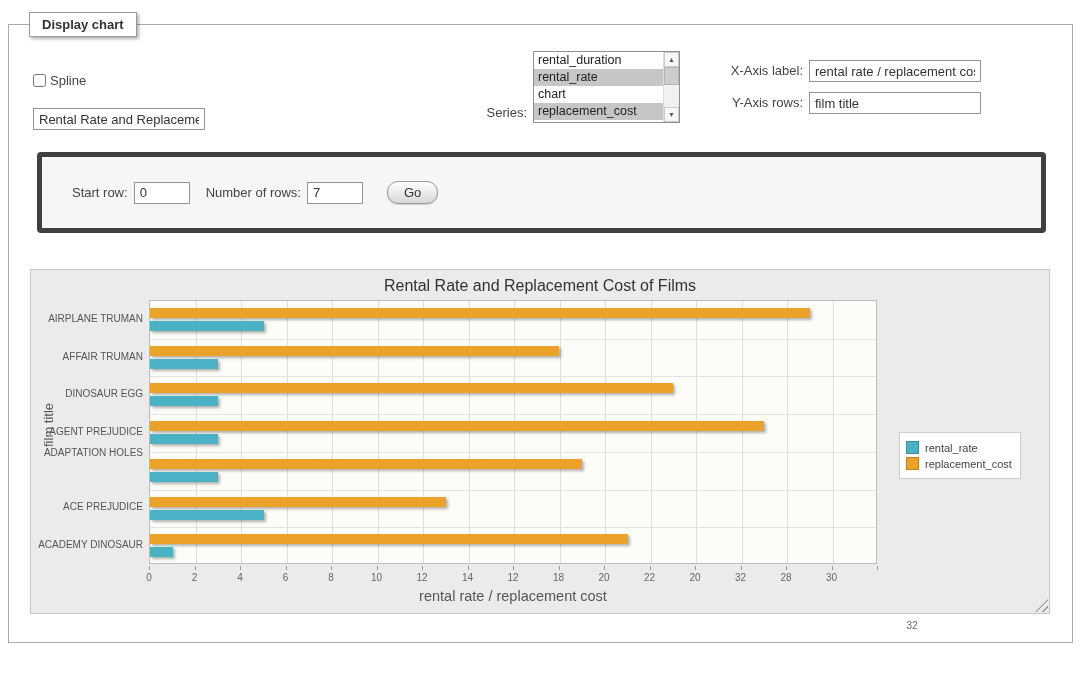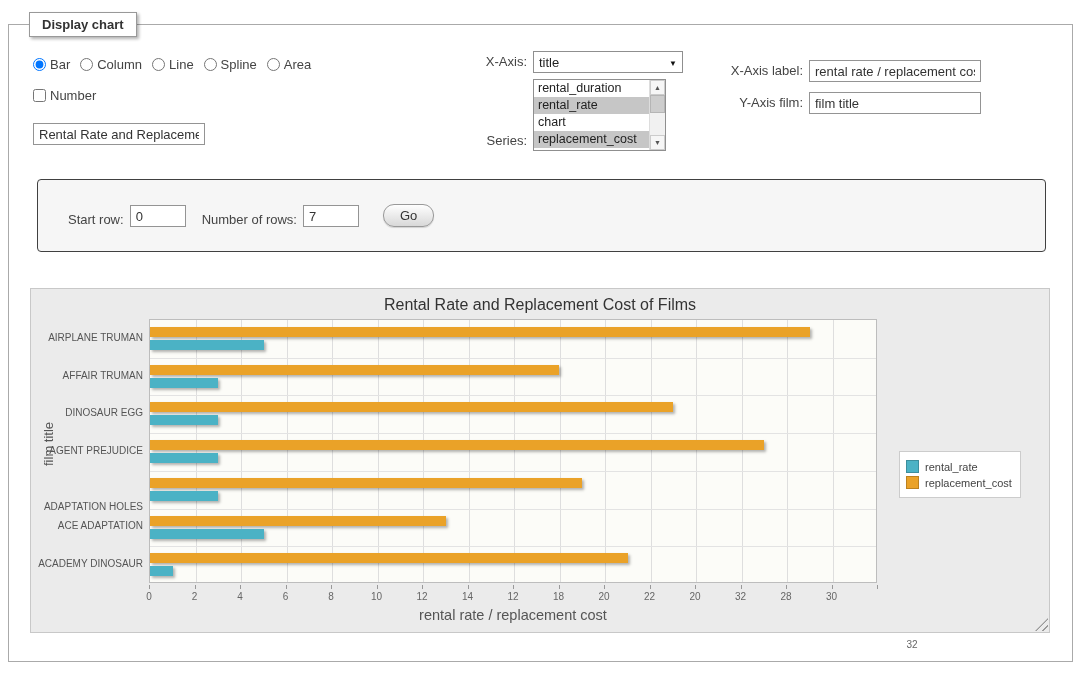--- a/index.html
+++ b/index.html
@@ -22,37 +22,37 @@
   .col-mid { width:250px; padding-top:2px; }
   .field-row { display:flex; margin-bottom:6px; }
   .field-row.align-end { align-items:flex-end; }
   .col-mid .flabel { width:60px; text-align:right; padding-right:6px; line-height:22px; }
   .col-mid .flabel.series-lab { line-height:16px; padding-bottom:2px; }
 
   .fake-select { width:150px; height:22px; border:1px solid #8f8f8f; background:#fff; position:relative;
     display:flex; align-items:center; padding-left:5px; color:#222; cursor:default; }
   .fake-select .arrow { position:absolute; right:5px; top:7px; font-size:8px; color:#111; }
 
-  .listbox { width:133px; height:72px; border:1px solid #8f8f8f; background:#fff; display:flex; }
+  .listbox { width:147px; height:72px; border:1px solid #8f8f8f; background:#fff; display:flex; }
   .options { flex:1; overflow:hidden; }
   .option { height:17px; line-height:17px; padding-left:4px; font-size:12.5px; color:#222; white-space:nowrap; cursor:default; }
   .option.selected { background:#c6c6c6; }
   .scrollbar { width:16px; background:#f1f1f1; border-left:1px solid #ddd; display:flex; flex-direction:column; }
   .sb-btn { height:15px; background:#f6f6f6; border:1px solid #ccc; font-size:7px; color:#555;
     display:flex; align-items:center; justify-content:center; }
   .sb-track { flex:1; position:relative; }
   .sb-thumb { position:absolute; top:0; left:0; right:0; height:18px; background:#cdcdcd; border:1px solid #b5b5b5; }
 
   .col-right { flex:1; padding-top:11px; }
   .col-right .flabel { width:86px; text-align:right; padding-right:6px; line-height:22px; color:#444; }
   .col-right .field-row { margin-bottom:10px; }
   .col-right input.text { width:172px; }
 
-  .query-panel { margin:22px 26px 0 28px; background:#f6f6f6; border:1px solid #404040; border-radius:4px;
-    padding:24px 0 24px 30px; display:flex; align-items:flex-end; }
+  .query-panel { margin:22px 26px 0 28px; background:#f6f6f6; border:5px solid #404040; border-radius:4px;
+    padding:24px 0 24px 30px; display:flex; align-items:center; }
   .query-panel .qlabel { margin-right:6px; }
   .gap { width:16px; }
   .input-tiny { width:56px; }
   .go-button { margin-left:24px; padding:3px 16px; border:1px solid #999; border-radius:11px;
     background:linear-gradient(#fefefe,#d8d8d8); color:#333; font-size:13px; cursor:pointer;
     box-shadow:0 1px 1px rgba(0,0,0,0.15); font-family:"Liberation Sans",sans-serif; }
 
   .chart-panel { margin:36px 22px 0 21px; background:#ebebeb; border:1px solid #c8c8c8; height:345px; position:relative; }
   #chart-inner { position:relative; width:100%; height:100%; }
   .chart-title { position:absolute; top:7px; left:0; right:0; text-align:center; font-size:16px; color:#333; }
@@ -76,61 +76,32 @@
 </style>
 </head>
 <body>
 
 <div class="page">
   <fieldset class="display-chart">
     <legend class="panel-legend">Display chart</legend>
 
     <div class="controls">
       <div class="col-left">
-        <div class="radio-row">
-          <label class="radio-item">
-            <input type="radio" name="chartType" id="radio-0" checked="" style="">
-            <span>Bar</span>
-          </label>
-          <label class="radio-item">
-            <input type="radio" name="chartType" id="radio-1" style="">
-            <span>Column</span>
-          </label>
-          <label class="radio-item">
-            <input type="radio" name="chartType" id="radio-2" style="">
-            <span>Line</span>
-          </label>
-          <label class="radio-item">
-            <input type="radio" name="chartType" id="radio-3" style="">
-            <span>Spline</span>
-          </label>
-          <label class="radio-item">
-            <input type="radio" name="chartType" id="radio-4" style="">
-            <span>Area</span>
-          </label>
-        </div>
         <div class="stacked-row">
           <label class="radio-item">
             <input type="checkbox" id="stacked-checkbox" style="">
-            <span>Number</span>
+            <span>Spline</span>
           </label>
         </div>
         <div>
           <input class="text title-input" value="Rental Rate and Replacement Cost of Films" style="">
         </div>
       </div>
 
       <div class="col-mid">
-        <div class="field-row">
-          <div class="flabel">X-Axis:</div>
-          <div class="fake-select">
-            <span>title</span>
-            <span class="arrow">▼</span>
-          </div>
-        </div>
         <div class="field-row align-end">
           <div class="flabel series-lab">Series:</div>
           <div class="listbox">
             <div class="options">
               <div class="option" id="series-option-0">rental_duration</div>
               <div class="option selected" id="series-option-1">rental_rate</div>
               <div class="option" id="series-option-2">chart</div>
               <div class="option selected" id="series-option-3">replacement_cost</div>
             </div>
             <div class="scrollbar">
@@ -143,21 +114,21 @@
           </div>
         </div>
       </div>
 
       <div class="col-right">
         <div class="field-row">
           <div class="flabel">X-Axis label:</div>
           <input class="text" value="rental rate / replacement cost" style="">
         </div>
         <div class="field-row">
-          <div class="flabel">Y-Axis film:</div>
+          <div class="flabel">Y-Axis rows:</div>
           <input class="text" value="film title" style="">
         </div>
       </div>
     </div>
 
     <div class="query-panel">
       <span class="qlabel">Start row:</span>
       <input class="text input-tiny" value="0" style="">
       <span class="gap"></span>
       <span class="qlabel">Number of rows:</span>
@@ -248,20 +219,20 @@
           <div class="xtick" style="left: 740px; top: 302px;">28</div>
           <div class="tickmark" style="left: 755px; top: 296px;"></div>
           <div class="xtick" style="left: 785.5px; top: 302px;">30</div>
           <div class="tickmark" style="left: 800.5px; top: 296px;"></div>
           <div class="xtick" style="left: 866px; top: 302px; margin-top: 48px;">32</div>
           <div class="tickmark" style="left: 846px; top: 296px;"></div>
           <div class="ylab" style="left: 4px; top: 42.8571px;">AIRPLANE TRUMAN</div>
           <div class="ylab" style="left: 4px; top: 80.5714px;">AFFAIR TRUMAN</div>
           <div class="ylab" style="left: 4px; top: 118.286px;">DINOSAUR EGG</div>
           <div class="ylab" style="left: 4px; top: 156px;">AGENT PREJUDICE</div>
-          <div class="ylab" style="left: 4px; top: 212px;">ADAPTATION HOLES</div>
-          <div class="ylab" style="left: 4px; top: 231.429px;">ACE ADAPTATION</div>
+          <div class="ylab" style="left: 4px; top: 177px;">ADAPTATION HOLES</div>
+          <div class="ylab" style="left: 4px; top: 231.429px;">ACE PREJUDICE</div>
           <div class="ylab" style="left: 4px; top: 269.143px;">ACADEMY DINOSAUR</div>
         </div>
       <div class="resize-handle"></div>
     </div>
   </fieldset>
 </div>
 
 </body></html>

